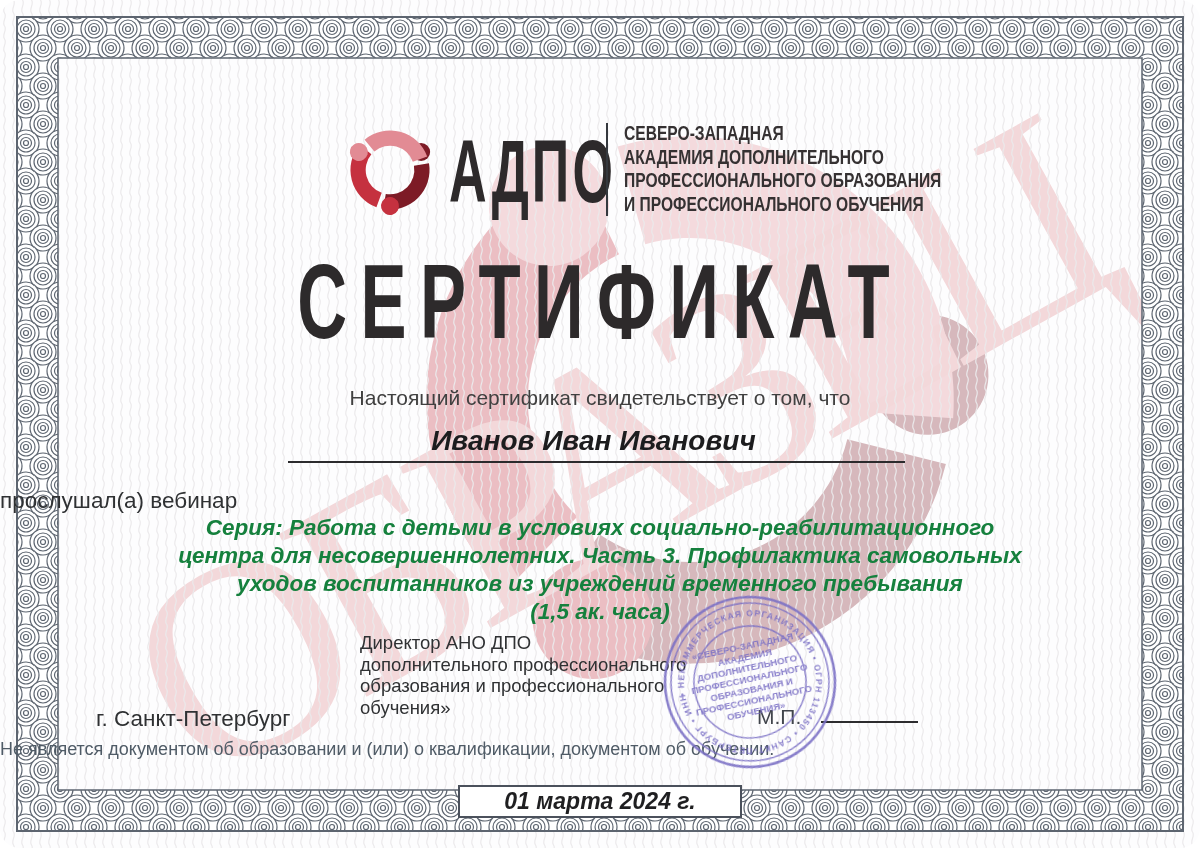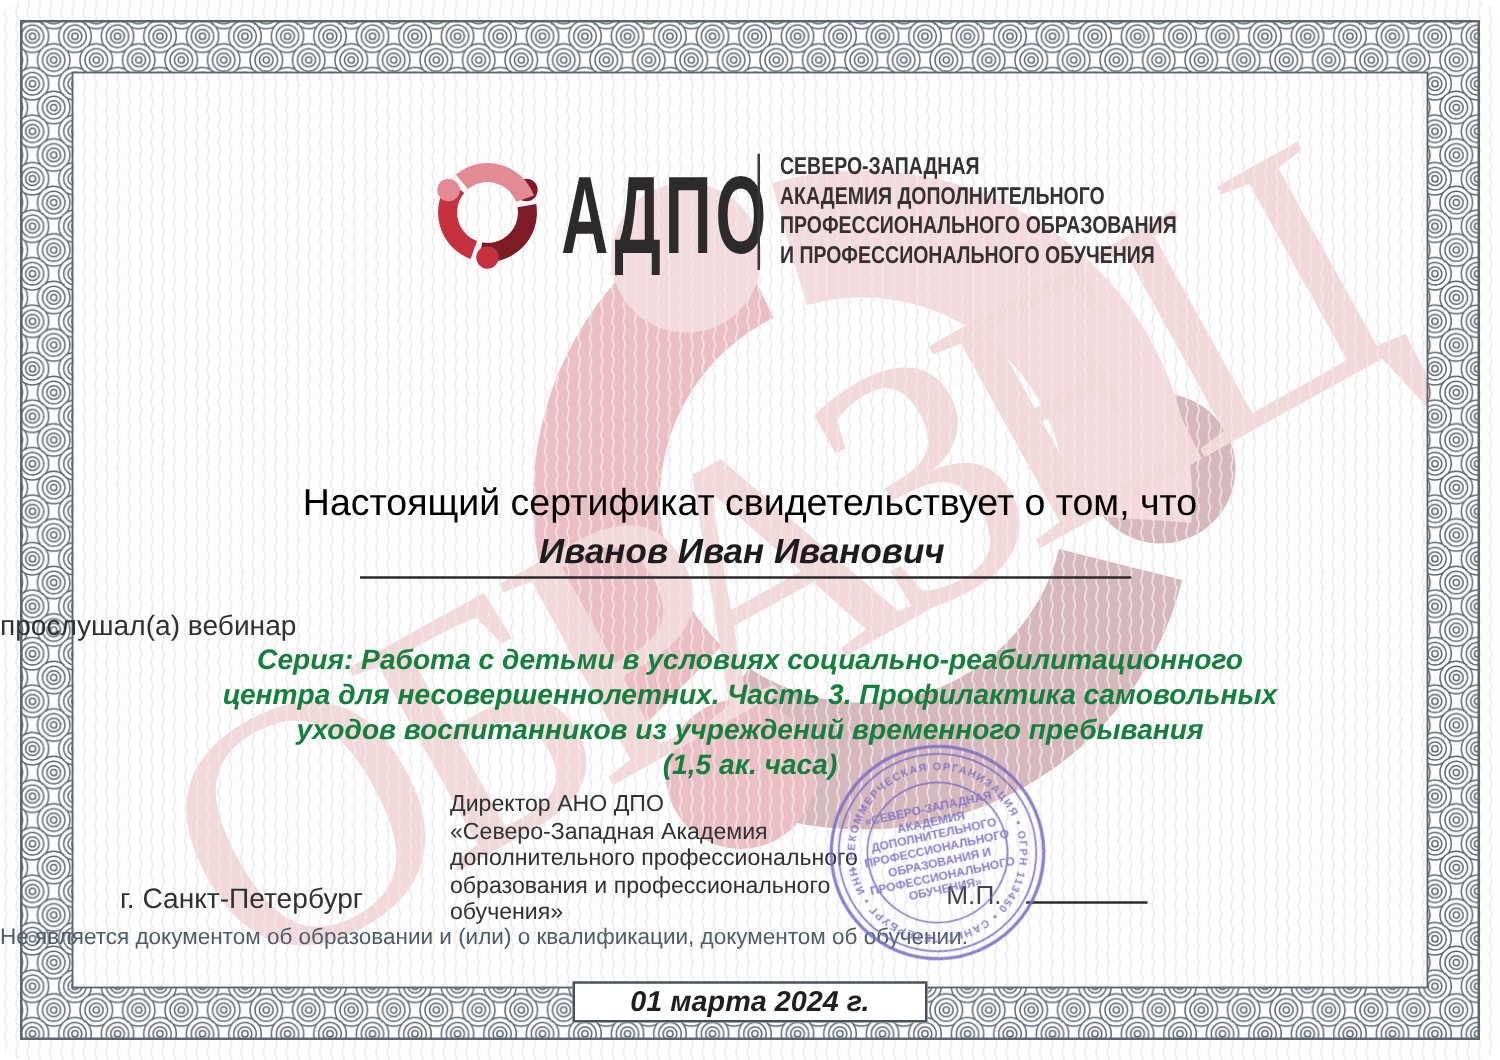--- a/index.html
+++ b/index.html
@@ -35,21 +35,21 @@
     position:absolute; left:624px; top:122px; font-weight:bold; font-size:19.5px; line-height:23.5px;
     transform:scaleX(0.8); transform-origin:left top; white-space:nowrap; color:#353132;
   }
 
   .cert-title{position:absolute; left:0; top:252px; width:1200px; text-align:center;}
   .cert-title span{
     display:inline-block; font-weight:bold; font-size:103px; line-height:100px; letter-spacing:20px;
     white-space:nowrap; transform:scale(0.67,1.03); color:#2d2a2b;
   }
 
-  .statement{position:absolute; left:0; top:386px; width:1200px; text-align:center; font-size:30px; color:#000000;}
+  .statement{position:absolute; left:0; top:386px; width:1200px; text-align:center; font-size:21px; color:#404040;}
   .recipient{position:absolute; left:0; top:425px; width:1187px; text-align:center;
     font-size:28px; font-weight:bold; font-style:italic; color:#1c1c1e;}
   .name-line{position:absolute; left:288px; top:461px; width:617px; border-top:2px solid #2b2b2d;}
   .action{position:absolute; left:0; top:488px; width:1200px; text-align:left; font-size:22.5px; color:#2f3133;}
 
   .course{position:absolute; left:0; top:514px; width:1200px; text-align:center;
     font-size:22.5px; line-height:28px; font-weight:bold; font-style:italic; color:#15803d;}
 
   .city{position:absolute; left:96px; top:706px; font-size:22.5px; color:#2f3133;}
   .signatory{position:absolute; left:360px; top:632px; font-size:18.5px; line-height:21.5px; color:#2f3133;}
@@ -143,37 +143,39 @@
     </svg>
     <div class="org-abbr">АДПО</div>
     <div class="hdr-divider"></div>
     <div class="org-name">
       <div>СЕВЕРО-ЗАПАДНАЯ</div>
       <div>АКАДЕМИЯ ДОПОЛНИТЕЛЬНОГО</div>
       <div>ПРОФЕССИОНАЛЬНОГО ОБРАЗОВАНИЯ</div>
       <div>И ПРОФЕССИОНАЛЬНОГО ОБУЧЕНИЯ</div>
     </div>
 
+    <div class="cert-title">
+      <span>СЕРТИФИКАТ</span>
+    </div>
 
     <div class="statement">Настоящий сертификат свидетельствует о том, что</div>
     <div class="recipient">Иванов Иван Иванович</div>
     <div class="name-line"></div>
     <div class="action">прослушал(а) вебинар</div>
 
     <div class="course">
       <div>Серия: Работа с детьми в условиях социально-реабилитационного</div>
       <div>центра для несовершеннолетних. Часть 3. Профилактика самовольных</div>
       <div>уходов воспитанников из учреждений временного пребывания</div>
       <div>(1,5 ак. часа)</div>
     </div>
 
     <div class="city">г. Санкт-Петербург</div>
     <div class="signatory">
       <div>Директор АНО ДПО</div>
-      <div>«Северо-Западная Академия</div>
       <div>дополнительного профессионального</div>
       <div>образования и профессионального</div>
       <div>обучения»</div>
     </div>
 
     <div class="mp">М.П.</div>
     <div class="sig-line"></div>
 
     <div class="disclaimer">Не является документом об образовании и (или) о квалификации, документом об обучении.</div>
 

